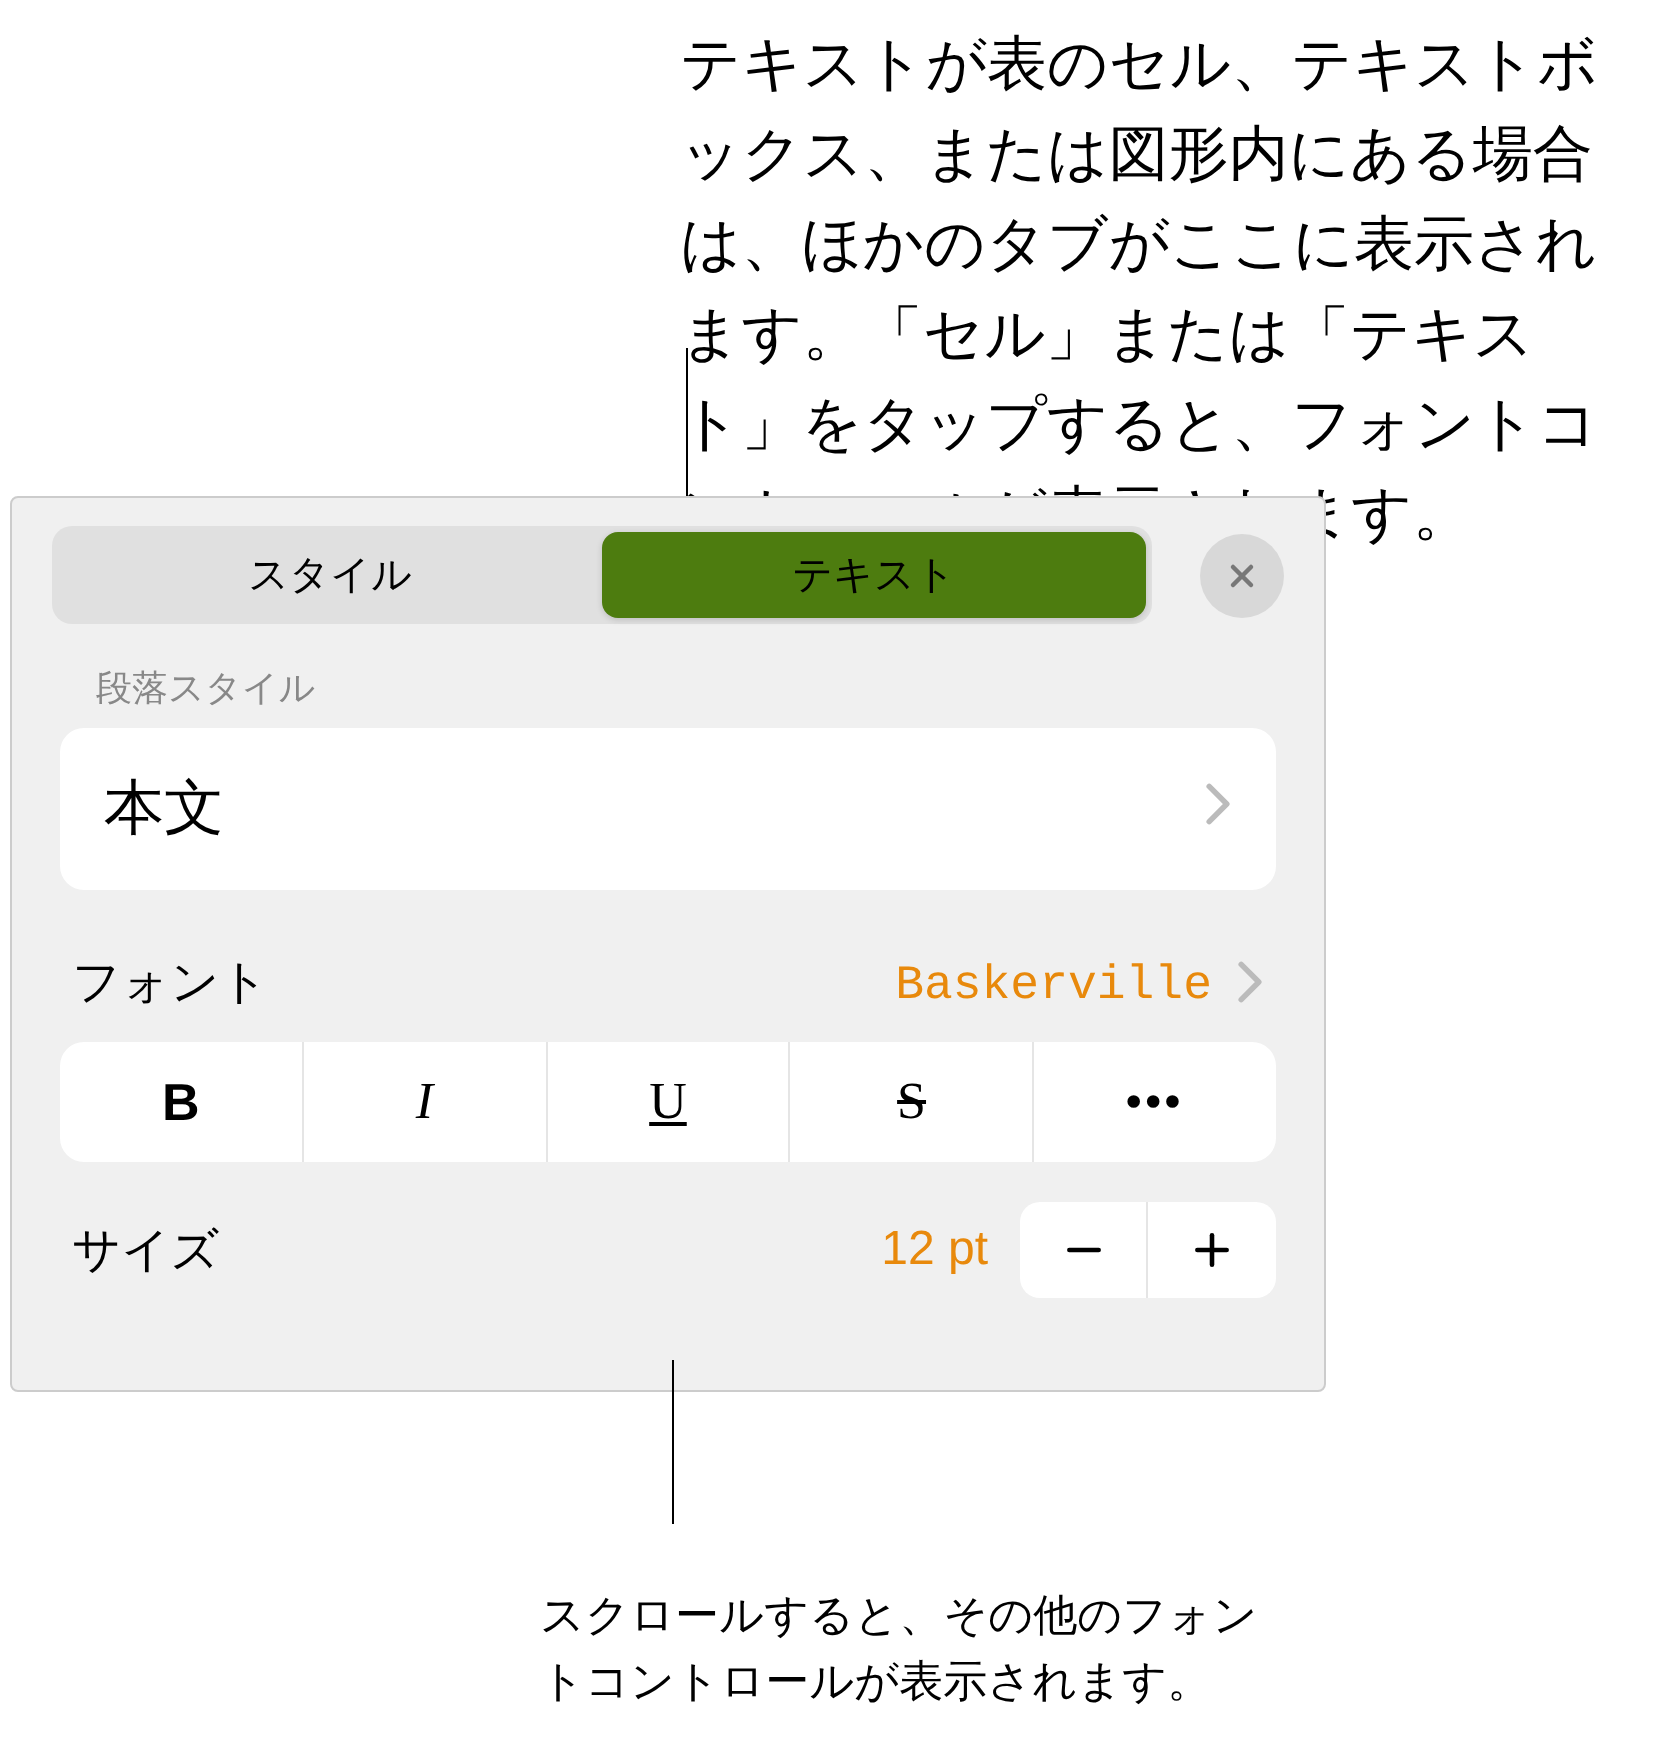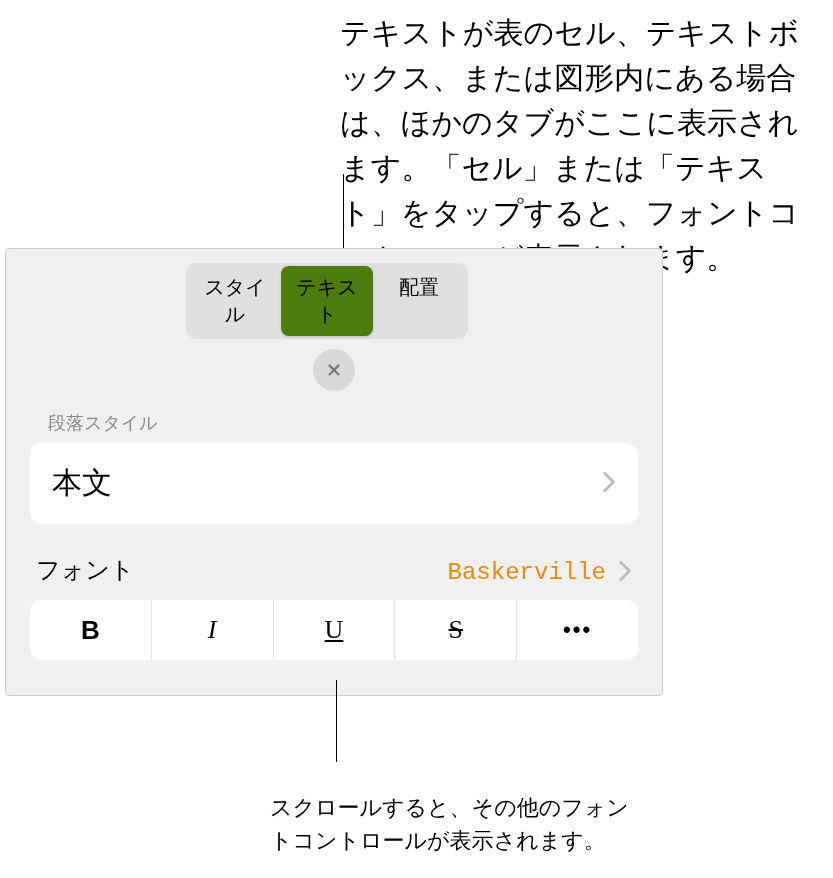--- a/index.html
+++ b/index.html
@@ -40,21 +40,20 @@
       background: #f0f0f0;
       border: 1px solid #ccc;
       border-radius: 4px;
       overflow: hidden;
     }
     .panel-header {
       display: flex;
       align-items: center;
       padding: 14px 20px;
       gap: 10px;
-      flex-direction: column;
     }
     .tab-group {
       display: flex;
       background: #e0e0e0;
       border-radius: 10px;
       padding: 3px;
       flex: 1;
       margin-right: 14px;
     }
     .tab {
@@ -233,21 +232,20 @@
 <body>
 
 <div class="callout-top">テキストが表のセル、テキストボックス、または図形内にある場合は、ほかのタブがここに表示されます。「セル」または「テキスト」をタップすると、フォントコントロールが表示されます。</div>
 <div class="callout-line-top"></div>
 
 <div class="panel">
   <div class="panel-header">
     <div class="tab-group">
       <div class="tab">スタイル</div>
       <div class="tab active">テキスト</div>
-      <div class="tab">配置</div>
     </div>
     <div class="close-btn">
       <svg viewBox="0 0 24 24" fill="none" stroke="currentColor" stroke-width="3" stroke-linecap="round">
         <line x1="6" y1="6" x2="18" y2="18"></line>
         <line x1="18" y1="6" x2="6" y2="18"></line>
       </svg>
     </div>
   </div>
 
   <div class="section-label">段落スタイル</div>
@@ -283,16 +281,33 @@
       <span class="underline-glyph">U</span>
     </div>
     <div class="style-btn">
       <span class="strike-glyph">S</span>
     </div>
     <div class="style-btn">
       <span class="more-dots">•••</span>
     </div>
   </div>
 
+  <div class="size-row">
+    <span class="size-label">サイズ</span>
+    <span class="size-value">12 pt</span>
+    <div class="stepper">
+      <div class="stepper-btn">
+        <svg viewBox="0 0 24 24" fill="none" stroke="currentColor" stroke-width="2.5" stroke-linecap="round">
+          <line x1="4" y1="12" x2="20" y2="12"></line>
+        </svg>
+      </div>
+      <div class="stepper-btn">
+        <svg viewBox="0 0 24 24" fill="none" stroke="currentColor" stroke-width="2.5" stroke-linecap="round">
+          <line x1="4" y1="12" x2="20" y2="12"></line>
+          <line x1="12" y1="4" x2="12" y2="20"></line>
+        </svg>
+      </div>
+    </div>
+  </div>
 </div>
 
 <div class="callout-line-bottom"></div>
 <div class="callout-bottom">スクロールすると、その他のフォントコントロールが表示されます。</div>
 
 </body></html>

